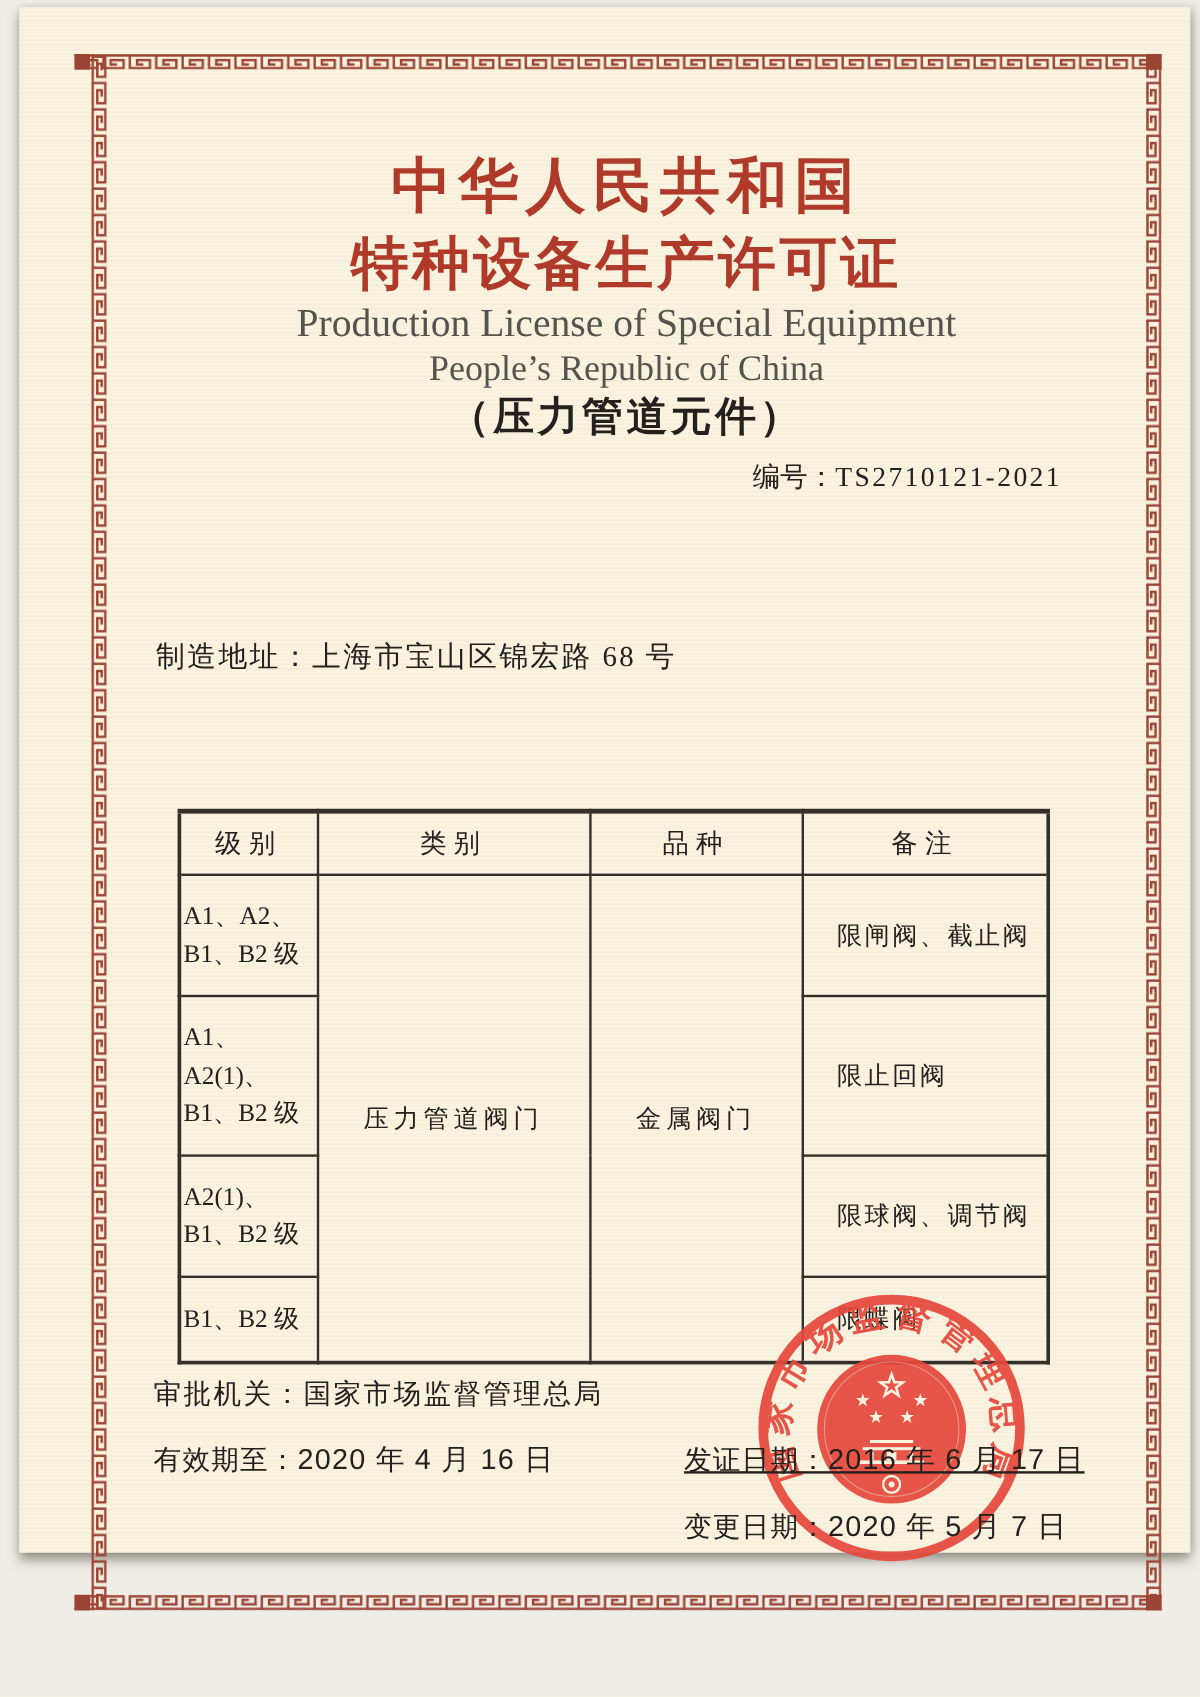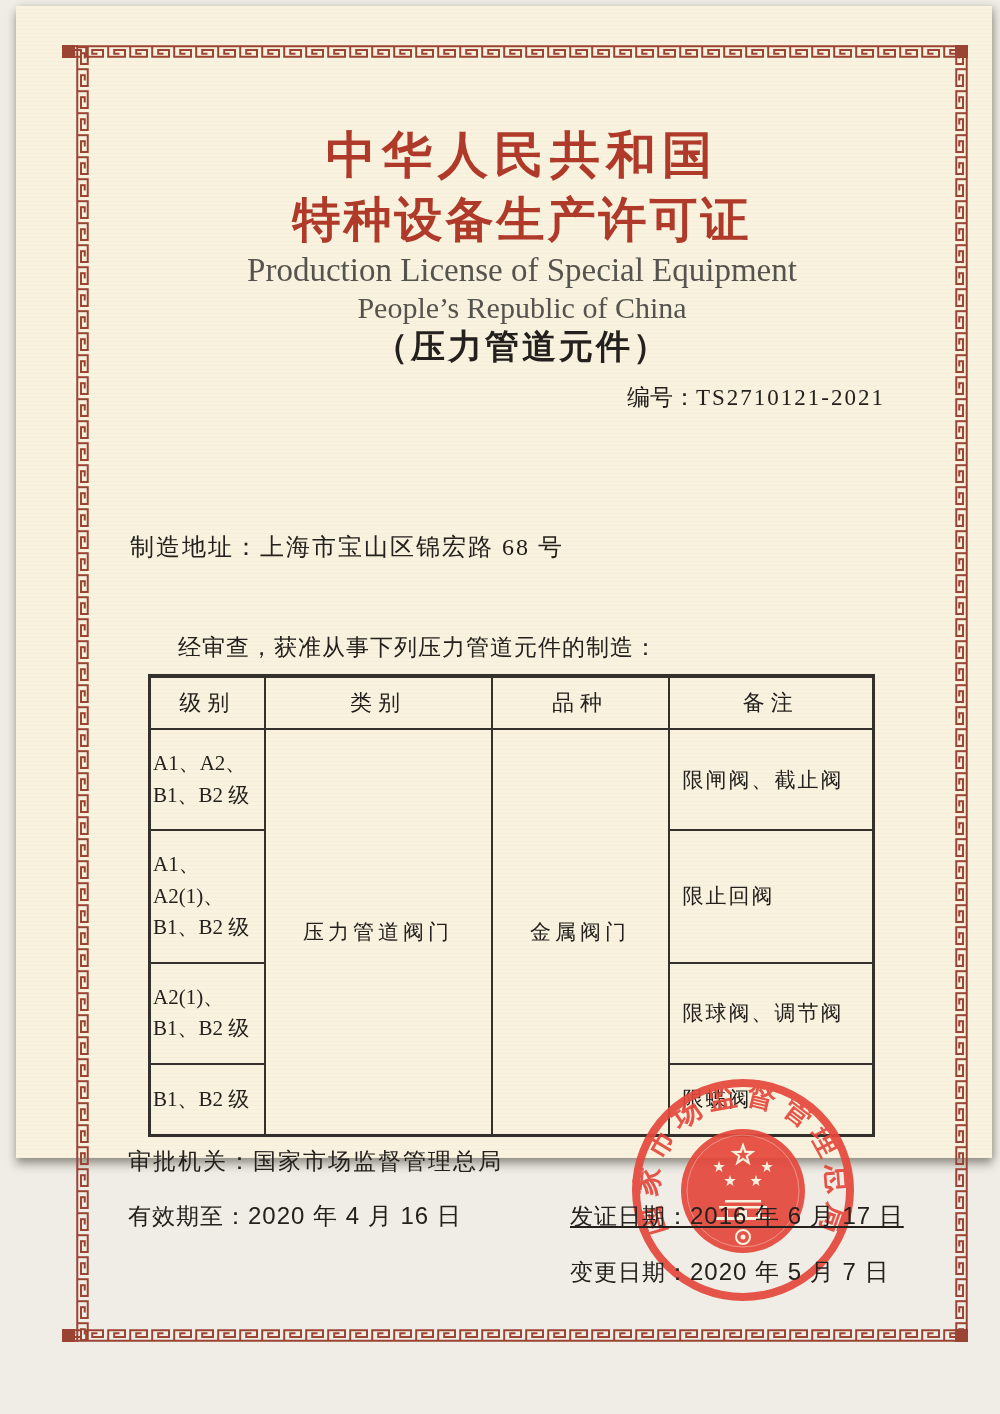--- a/index.html
+++ b/index.html
@@ -12,21 +12,21 @@
   }
   *{margin:0;padding:0;box-sizing:border-box;}
   html,body{width:1000px;height:1414px;overflow:hidden;}
   body{
     background:#efede6;
     font-family:"Liberation Serif","DejaVu Serif",serif;
     position:relative;
   }
   
   .page{
-    position:absolute;left:16px;top:6px;width:976px;height:1152px;
+    position:absolute;left:16px;top:6px;width:976px;height:1288px;
     background:var(--paper);
     background-image:repeating-linear-gradient(0deg, rgba(120,100,60,.03) 0 1px, rgba(0,0,0,0) 1px 4px);
     box-shadow:0 6px 9px rgba(70,65,55,.5), 3px 0 6px rgba(70,65,55,.18);
   }
   
   .border-strip{position:absolute;}
   .bs-top{left:46px;top:39px;}
   .bs-bottom{left:46px;top:1323px;transform:scaleY(-1);}
   .bs-left{left:60px;top:39px;transform-origin:0 0;transform:rotate(90deg) scaleY(-1);}
   .bs-right{left:952px;top:39px;transform-origin:0 0;transform:rotate(90deg);}
@@ -62,21 +62,21 @@
   .lic-table{border:3px solid #34302b;border-top-width:4px;}
   .lic-table tr.head{height:53px;}
   .lic-table tr.r1{height:67px;}
   .lic-table tr.r2{height:100px;}
   .lic-table tr.r3{height:67px;}
   .lic-table tr.r4{height:72px;}
   .lic-table th{font-size:22px;letter-spacing:6px;}
   .cell-grade{text-align:left;line-height:1.5;padding:18px 2px;}
   .cell-grade span{display:block;}
   .cell-merged{text-align:center;letter-spacing:4px;}
-  .cell-remark{text-align:left;padding-left:13px;letter-spacing:2px;}
+  .cell-remark{text-align:left;padding-left:28px;letter-spacing:2px;}
   
   .foot-line{position:absolute;font-size:23px;color:var(--text-dark);letter-spacing:1px;white-space:nowrap;z-index:3;}
   .f-auth{left:112px;top:1140px;letter-spacing:2px;}
   .f-valid{left:112px;top:1194px;}
   .f-ext{left:112px;top:1250px;}
   .f-issue{left:554px;top:1194px;text-decoration:underline;}
   .f-change{left:554px;top:1250px;}
   .date-val{font-family:"Liberation Sans","DejaVu Sans",sans-serif;font-size:24px;letter-spacing:1px;}
   
   .seal{position:absolute;left:597px;top:1054px;z-index:2;opacity:.92;}
@@ -135,21 +135,20 @@
   <div class="title-line t-sub">（压力管道元件）</div>
 
   <div class="license-no">
     <span>编号：</span><span class="val">TS2710121-2021</span>
   </div>
 
   <div class="info-line company-addr">
     <span>制造地址：</span><span>上海市宝山区锦宏路 68 号</span>
   </div>
 
-  <div class="statement">经审查，获准从事下列压力管道元件的制造：</div>
 
   <table class="lic-table">
     <colgroup>
       <col style="width:115px">
         <col style="width:227px">
         <col style="width:177px">
         <col style="width:205px">
     </colgroup>
     <tbody>
         <tr class="head">

